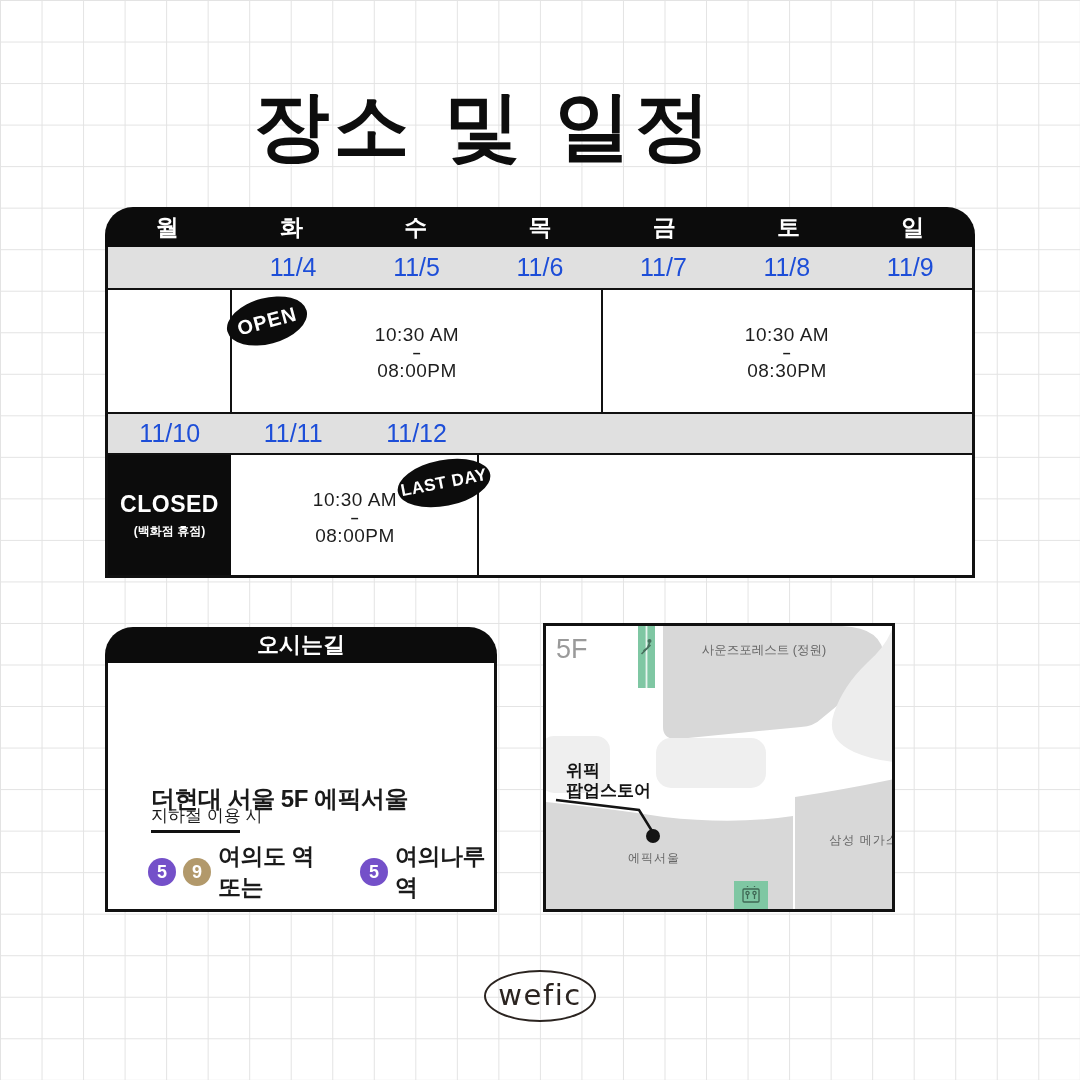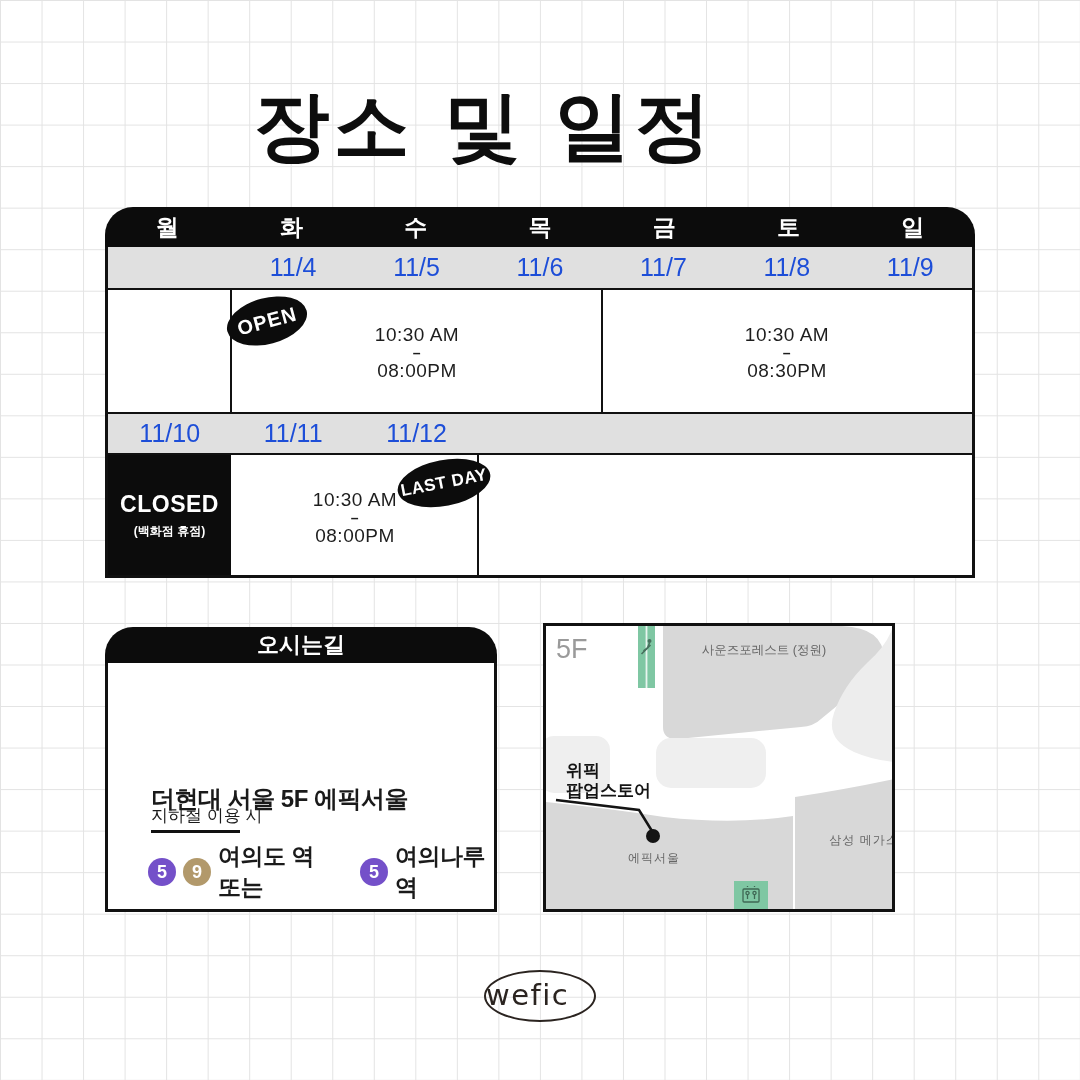--- a/index.html
+++ b/index.html
@@ -98,21 +98,21 @@
     left:543px;top:623px;width:352px;height:289px;background:#fff;
     border:3px solid #111;box-sizing:border-box;overflow:hidden;position:absolute;
   }
   .map svg{display:block;}
   .map-label{font-family:"Liberation Sans",sans-serif;fill:#666;font-weight:500;}
   .popup-label{font-family:"Liberation Sans",sans-serif;fill:#141414;font-weight:700;}
 
   
   .logo{
     left:484px;top:970px;width:112px;height:52px;border:2.5px solid #2b2420;
-    border-radius:50%;display:flex;align-items:center;
+    border-radius:50%;display:flex;align-items:center;justify-content:center;
     box-sizing:border-box;background:transparent;
   }
   .logo span{
     font-size:29px;color:#2b2420;letter-spacing:1.5px;font-weight:400;
     font-family:"DejaVu Sans",sans-serif;margin-top:-3px;
   }
 </style>
 </head>
 <body>
 

